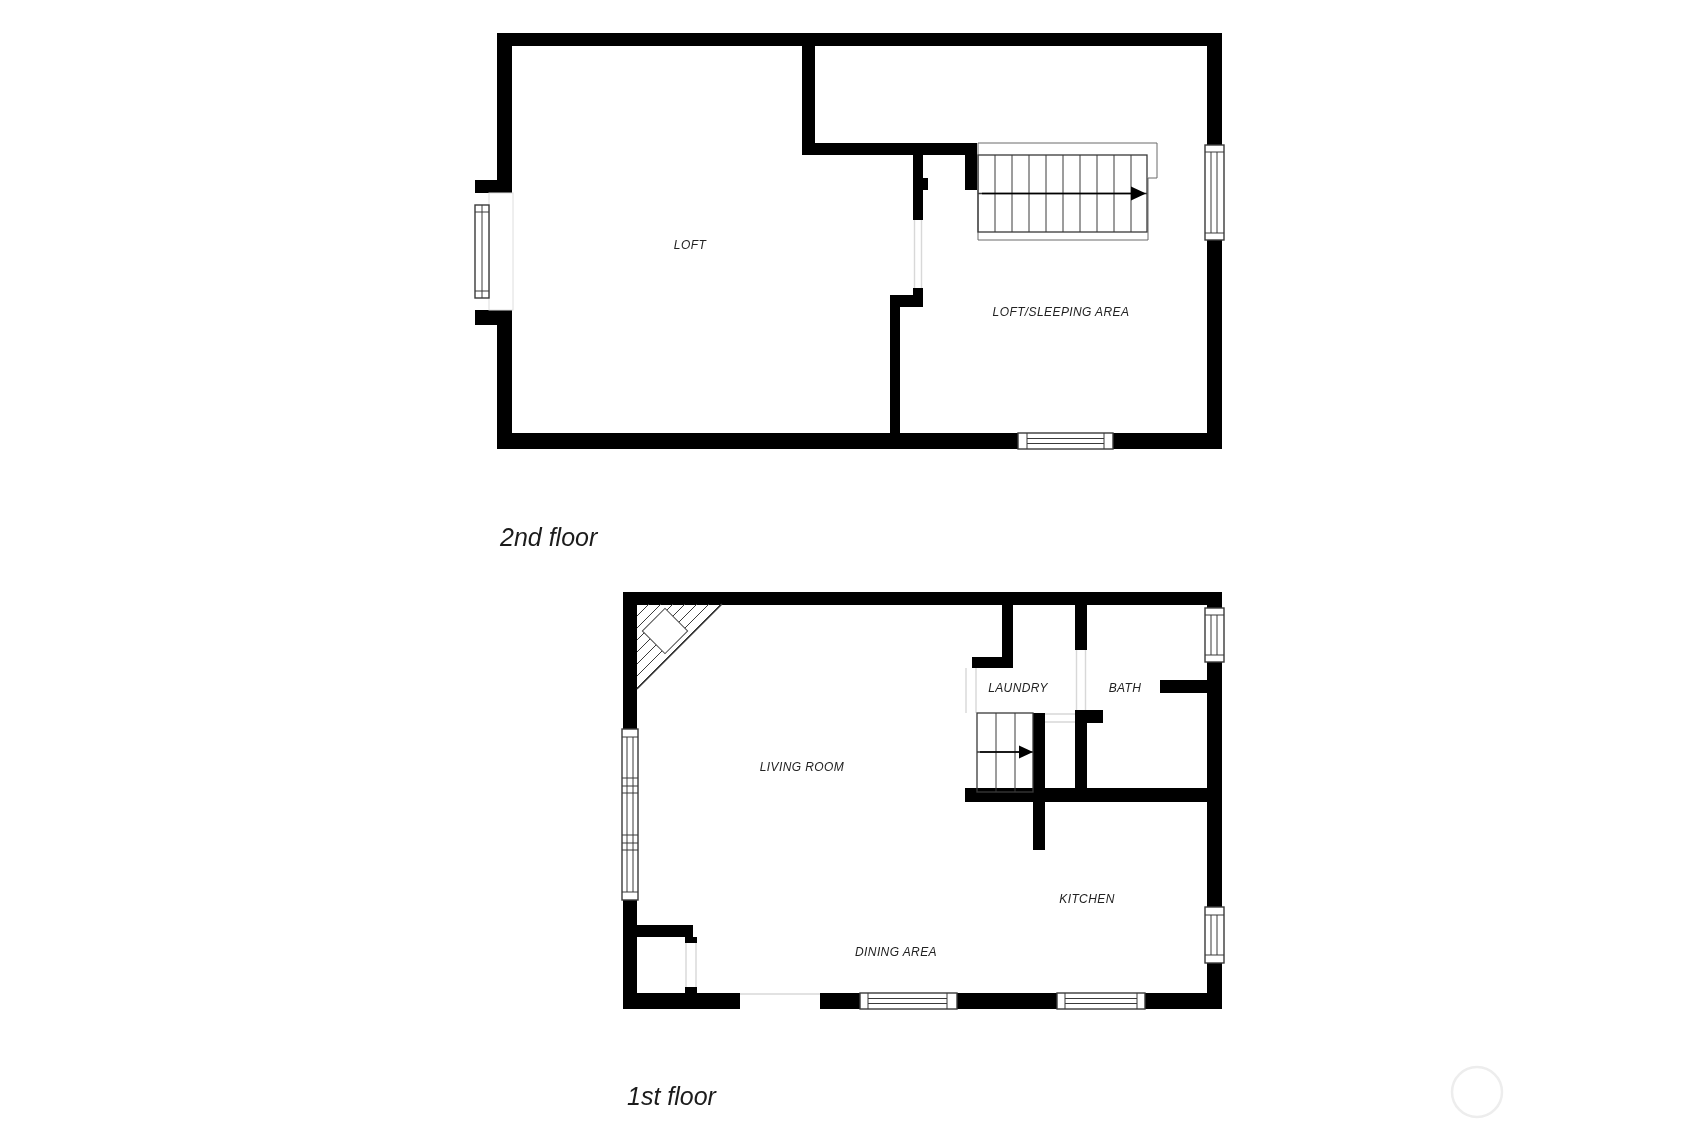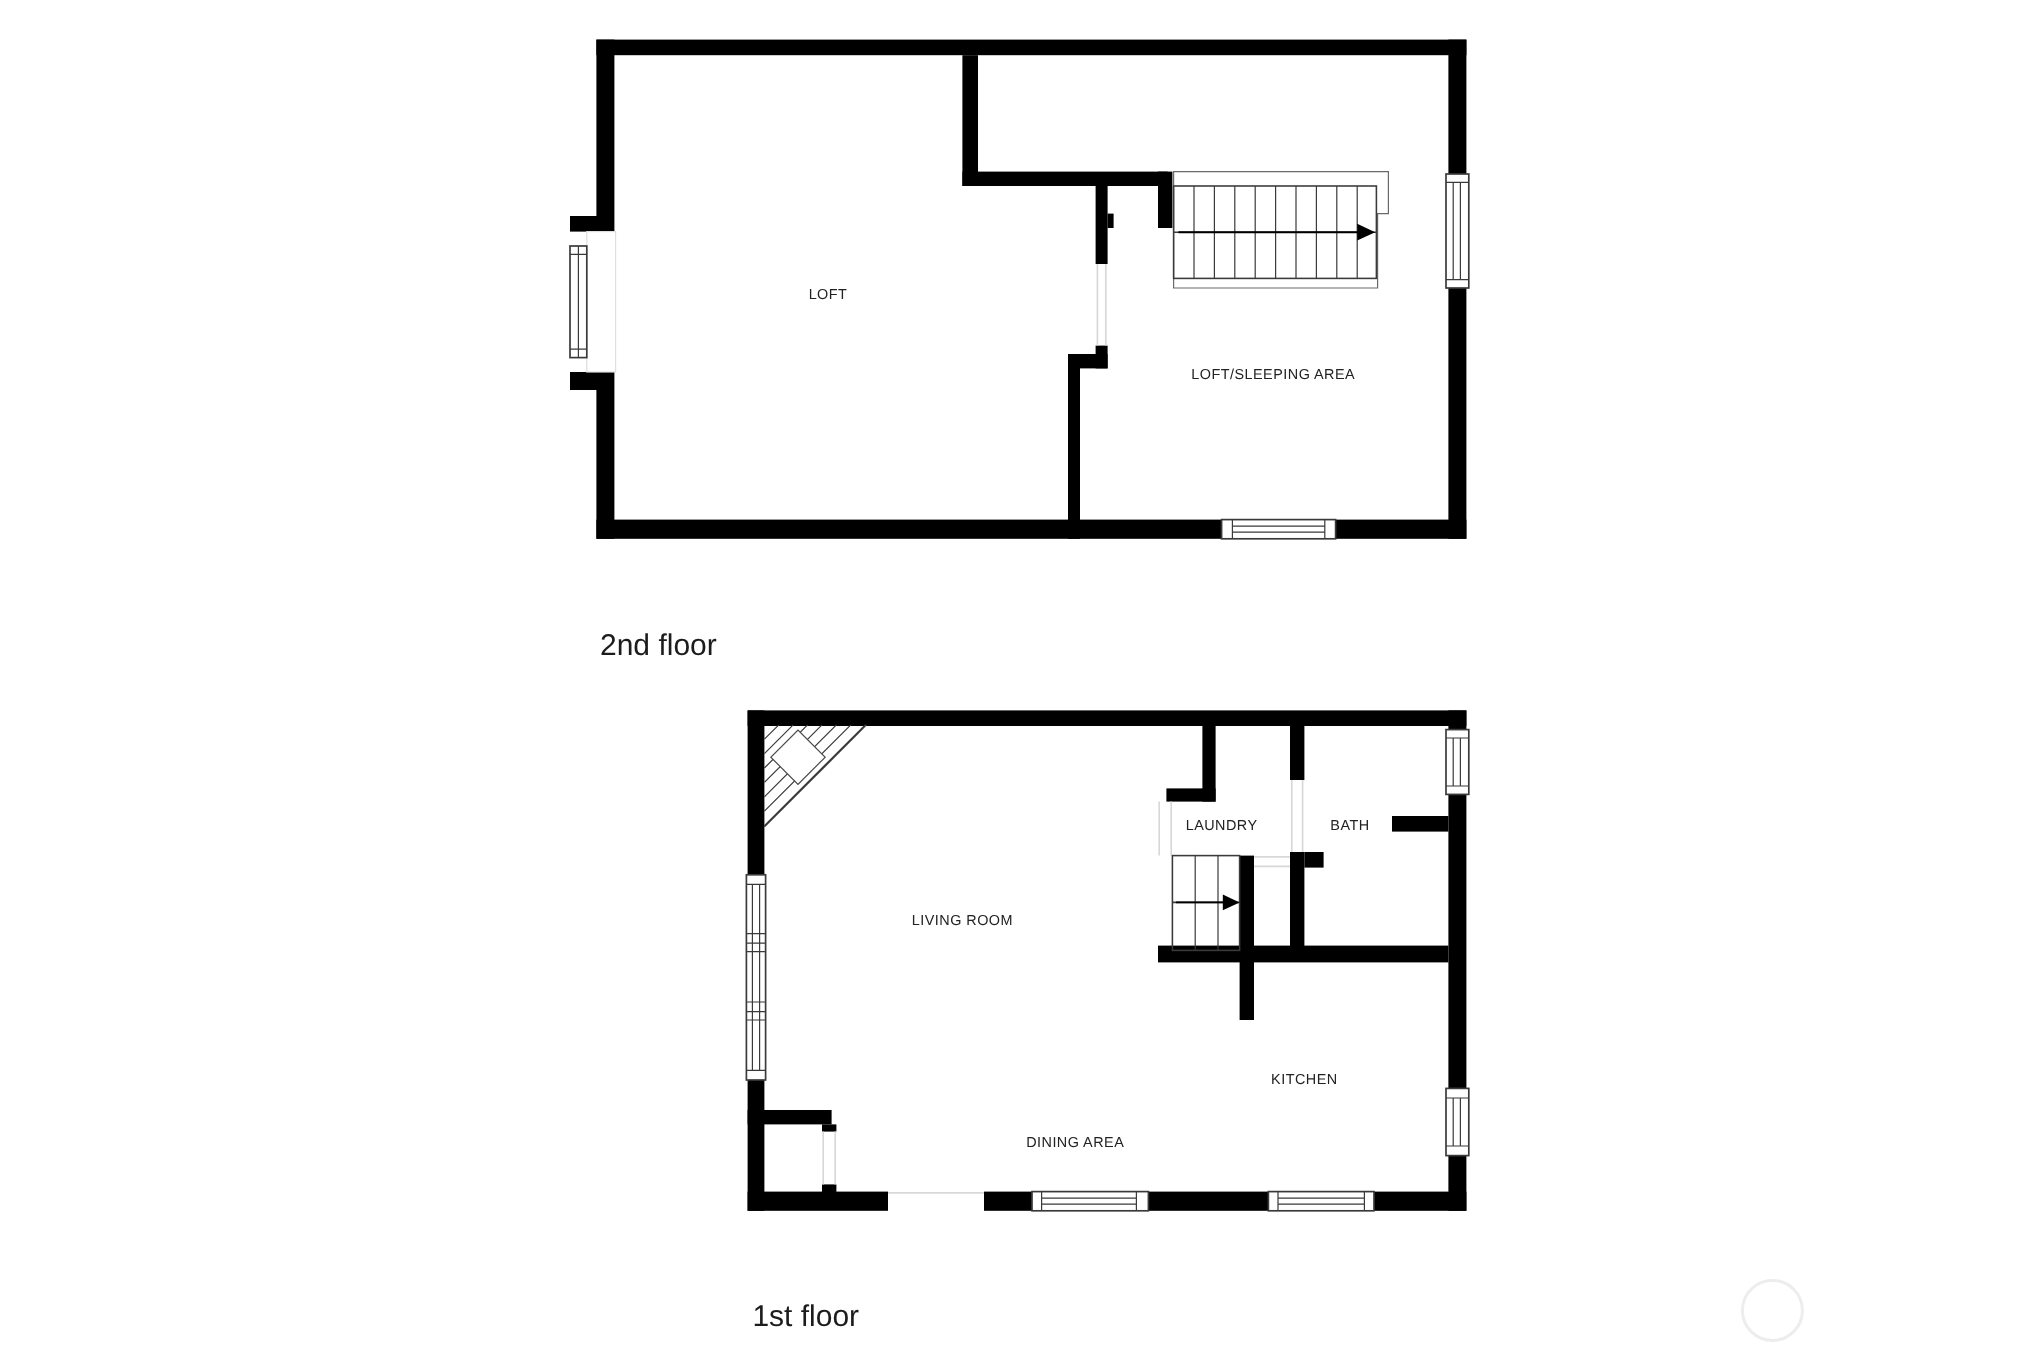--- a/index.html
+++ b/index.html
@@ -2,21 +2,21 @@
 <html style="--background: #ffffff; --wall: #000000; --thin_line: #3a3a3a; --door_line: #d8d8d8; --label: #222222; --title: #1c1c1c; --watermark: #ededed;"><head>
 <meta charset="utf-8">
 <style>
   html,body{margin:0;padding:0;}
   body{
     width:1696px;height:1130px;
     background:var(--background,#fff);
     font-family:"Liberation Sans", sans-serif;
     overflow:hidden;position:relative;
   }
-  .stage{position:absolute;left:0;top:0;width:1696px;height:1130px;}
+  .stage{position:absolute;left:0;top:0;width:1696px;height:1130px;font-style:italic;}
   .wall{fill:var(--wall,#000);stroke:none;}
   .thin{stroke:var(--thin_line,#3a3a3a);stroke-width:1.3;fill:none;}
   .thin-lite{stroke:var(--thin_line,#3a3a3a);stroke-width:1;fill:none;}
   .outline{stroke:#6a6a6a;stroke-width:1;fill:#fff;}
   .winbox{fill:#fff;stroke:var(--thin_line,#3a3a3a);stroke-width:1.4;}
   .baybox{fill:#fff;stroke:#dedede;stroke-width:1;}
   .doorline{stroke:var(--door_line,#d8d8d8);stroke-width:1.4;fill:none;}
   .arrowline{stroke:var(--wall,#000);stroke-width:1.6;fill:none;}
   .arrowhead{fill:var(--wall,#000);}
   .room-label{

